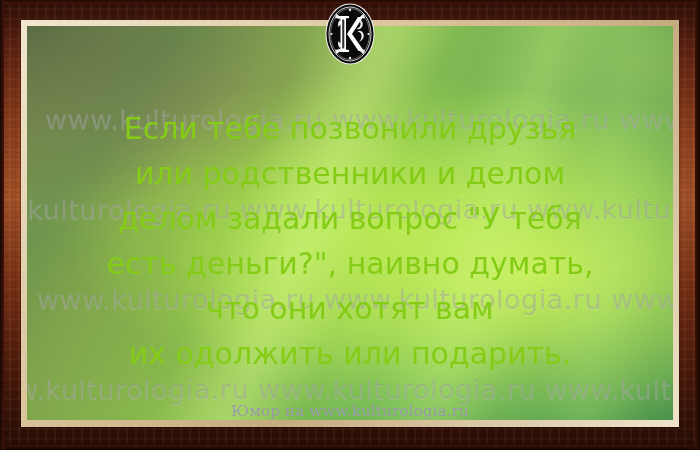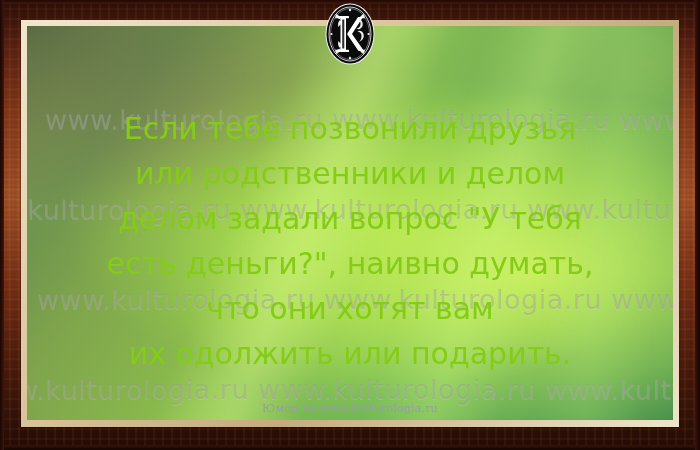--- a/index.html
+++ b/index.html
@@ -161,21 +161,21 @@
     white-space: nowrap;
   }
 
   
   .credit {
     position: absolute;
     left: 27px; right: 27px;
     top: 402px;
     text-align: center;
     font-family: "DejaVu Serif", "Liberation Serif", serif;
-    font-size: 11px;
+    font-size: 15px;
     color: #9a9aab;
     letter-spacing: 0.2px;
     z-index: 5;
   }
 </style>
 </head>
 <body>
 
 <div id="stage">
 

